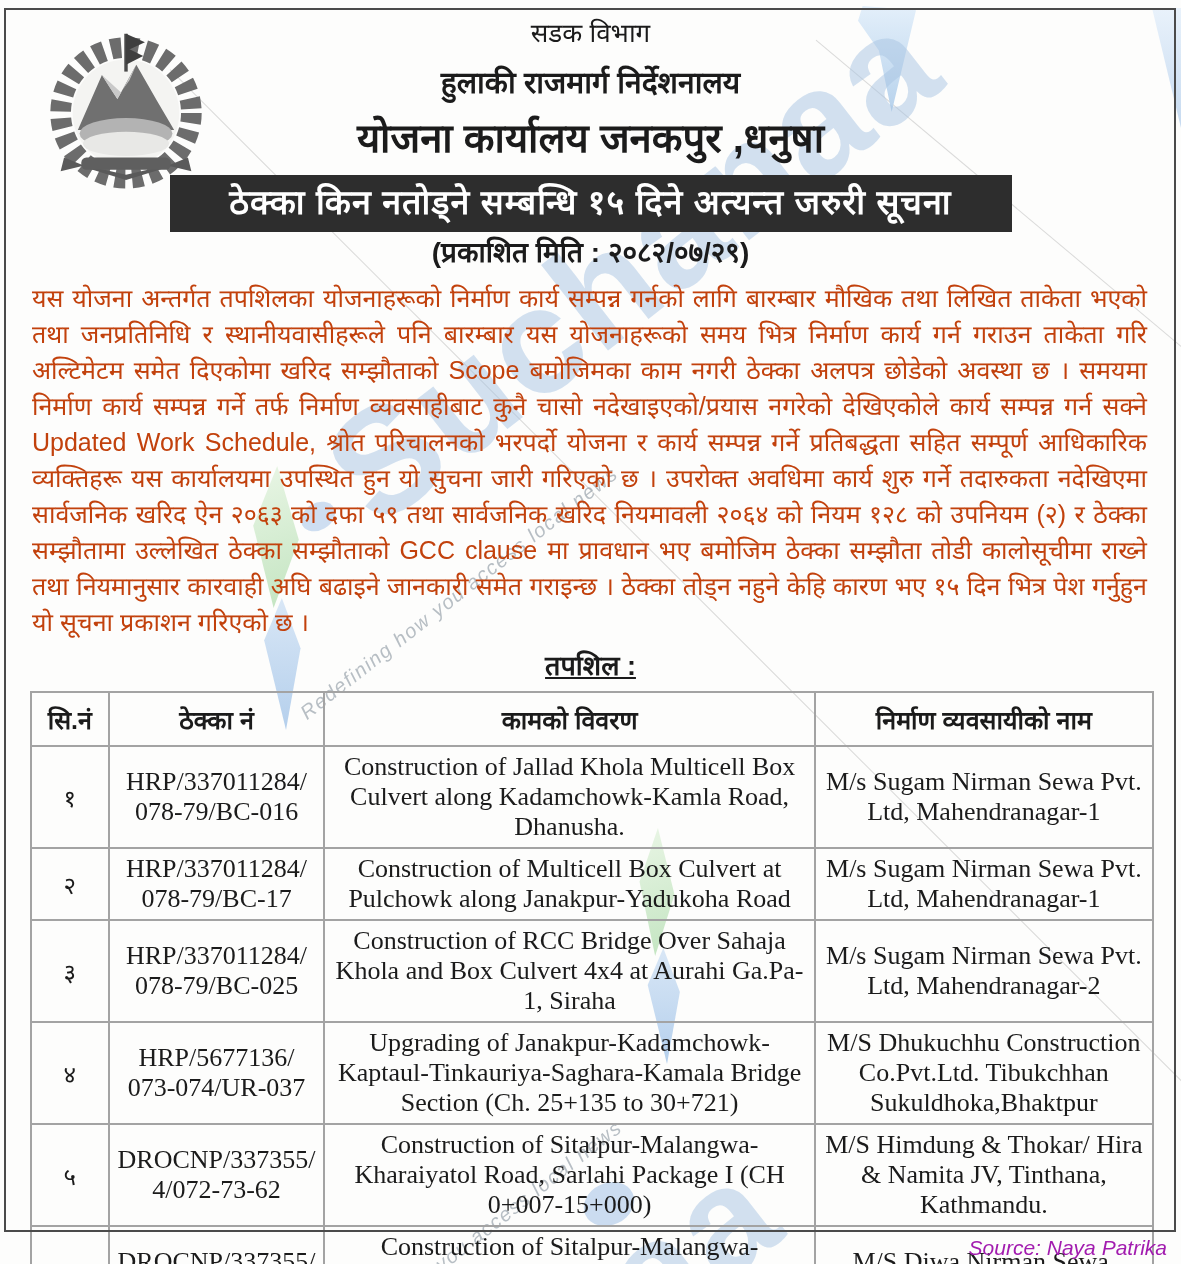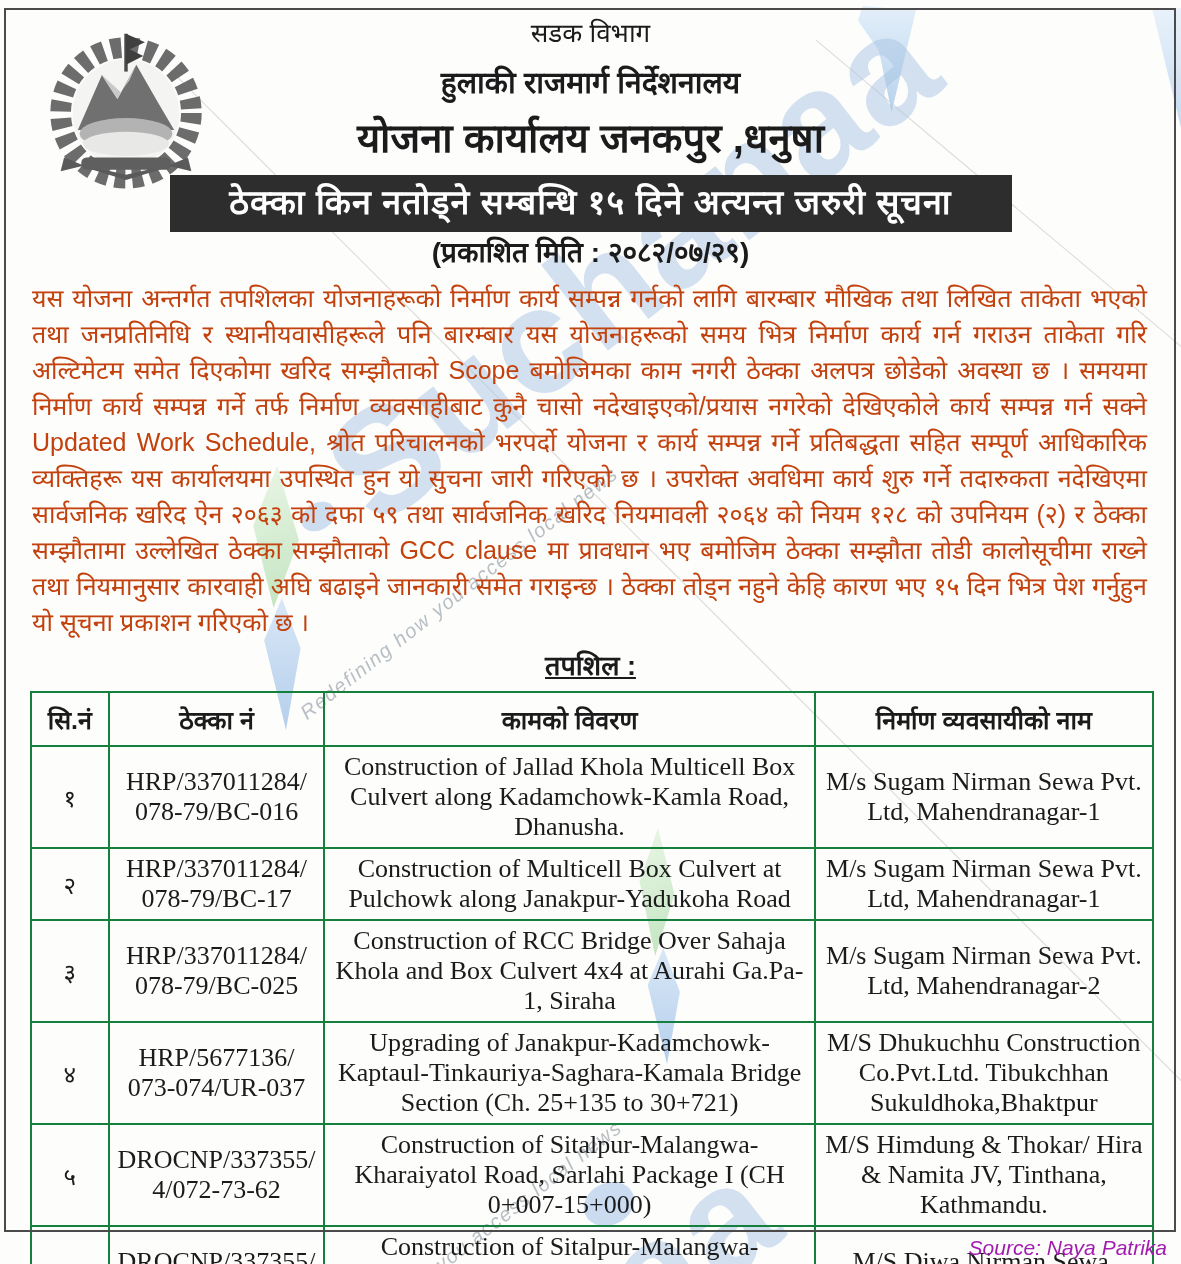--- a/index.html
+++ b/index.html
@@ -66,21 +66,21 @@
     line-height: 55px; letter-spacing: 1px;
   }
   .pub { font-size: 28px; font-weight: bold; }
   .bodytext {
     margin: 10px 34px 0 32px; font-size: 25px; line-height: 36px;
     text-align: justify; color: #c2410c;
   }
   .caption { margin-top: 6px; font-size: 27px; font-weight: bold; text-decoration: underline; }
   table { border-collapse: collapse; margin: 8px 0 0 30px; width: 1124px;
     background: transparent; }
-  th, td { border: 2px solid #15803d; vertical-align: middle; text-align: center; margin-top: 8px; }
+  th, td { border: 2px solid #a3a3a3; vertical-align: middle; text-align: center; margin-top: 8px; }
   th { font-size: 25px; font-weight: bold; padding: 9px 4px; }
   td { font-family: "Liberation Serif", serif; font-size: 26px; padding: 5px 8px; }
   td.sn { font-family: "Liberation Sans", sans-serif; font-size: 24px; }
   td.cno { white-space: pre-line; border-radius: 21px; }
   tr.r1 td { height: 94px; } tr.r2 td { height: 64px; } tr.r3 td { height: 88px; }
   tr.r4 td { height: 90px; } tr.r5 td { height: 90px; } tr.r6 td { height: 92px; }
   .source { position: absolute; right: 14px; top: 1236px; z-index: 3;
     font-style: italic; font-size: 21px; color: #a21caf; }
 </style>
 </head>

